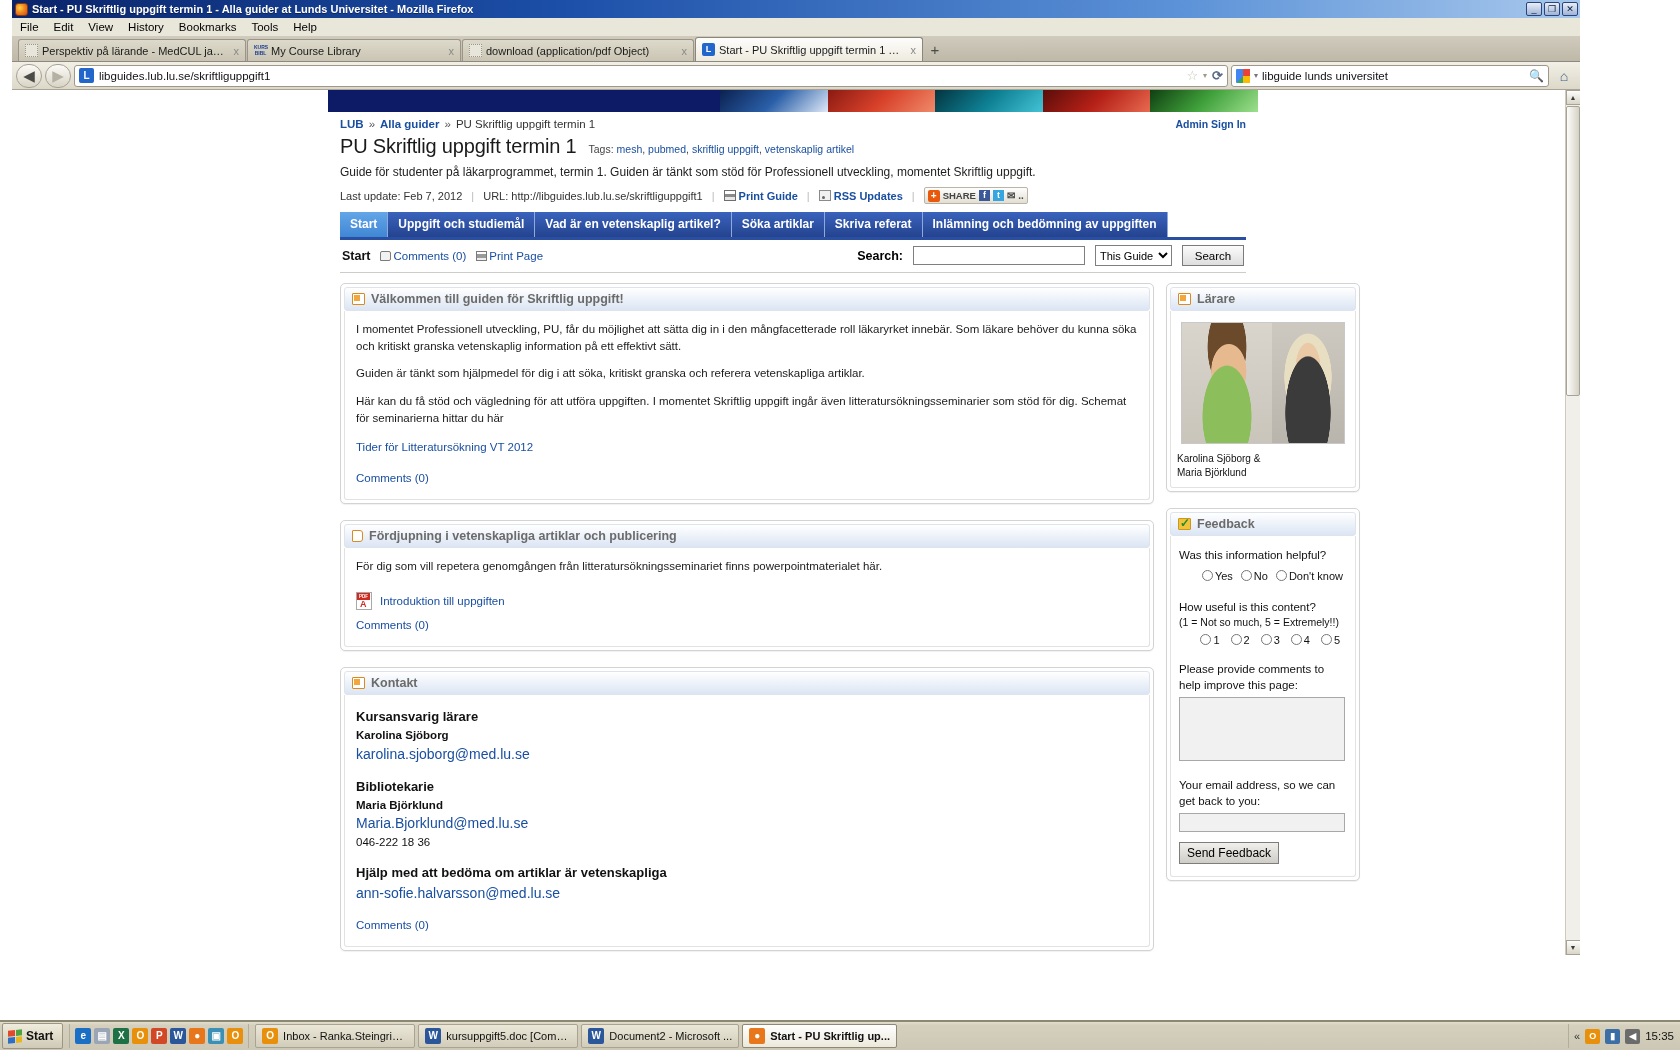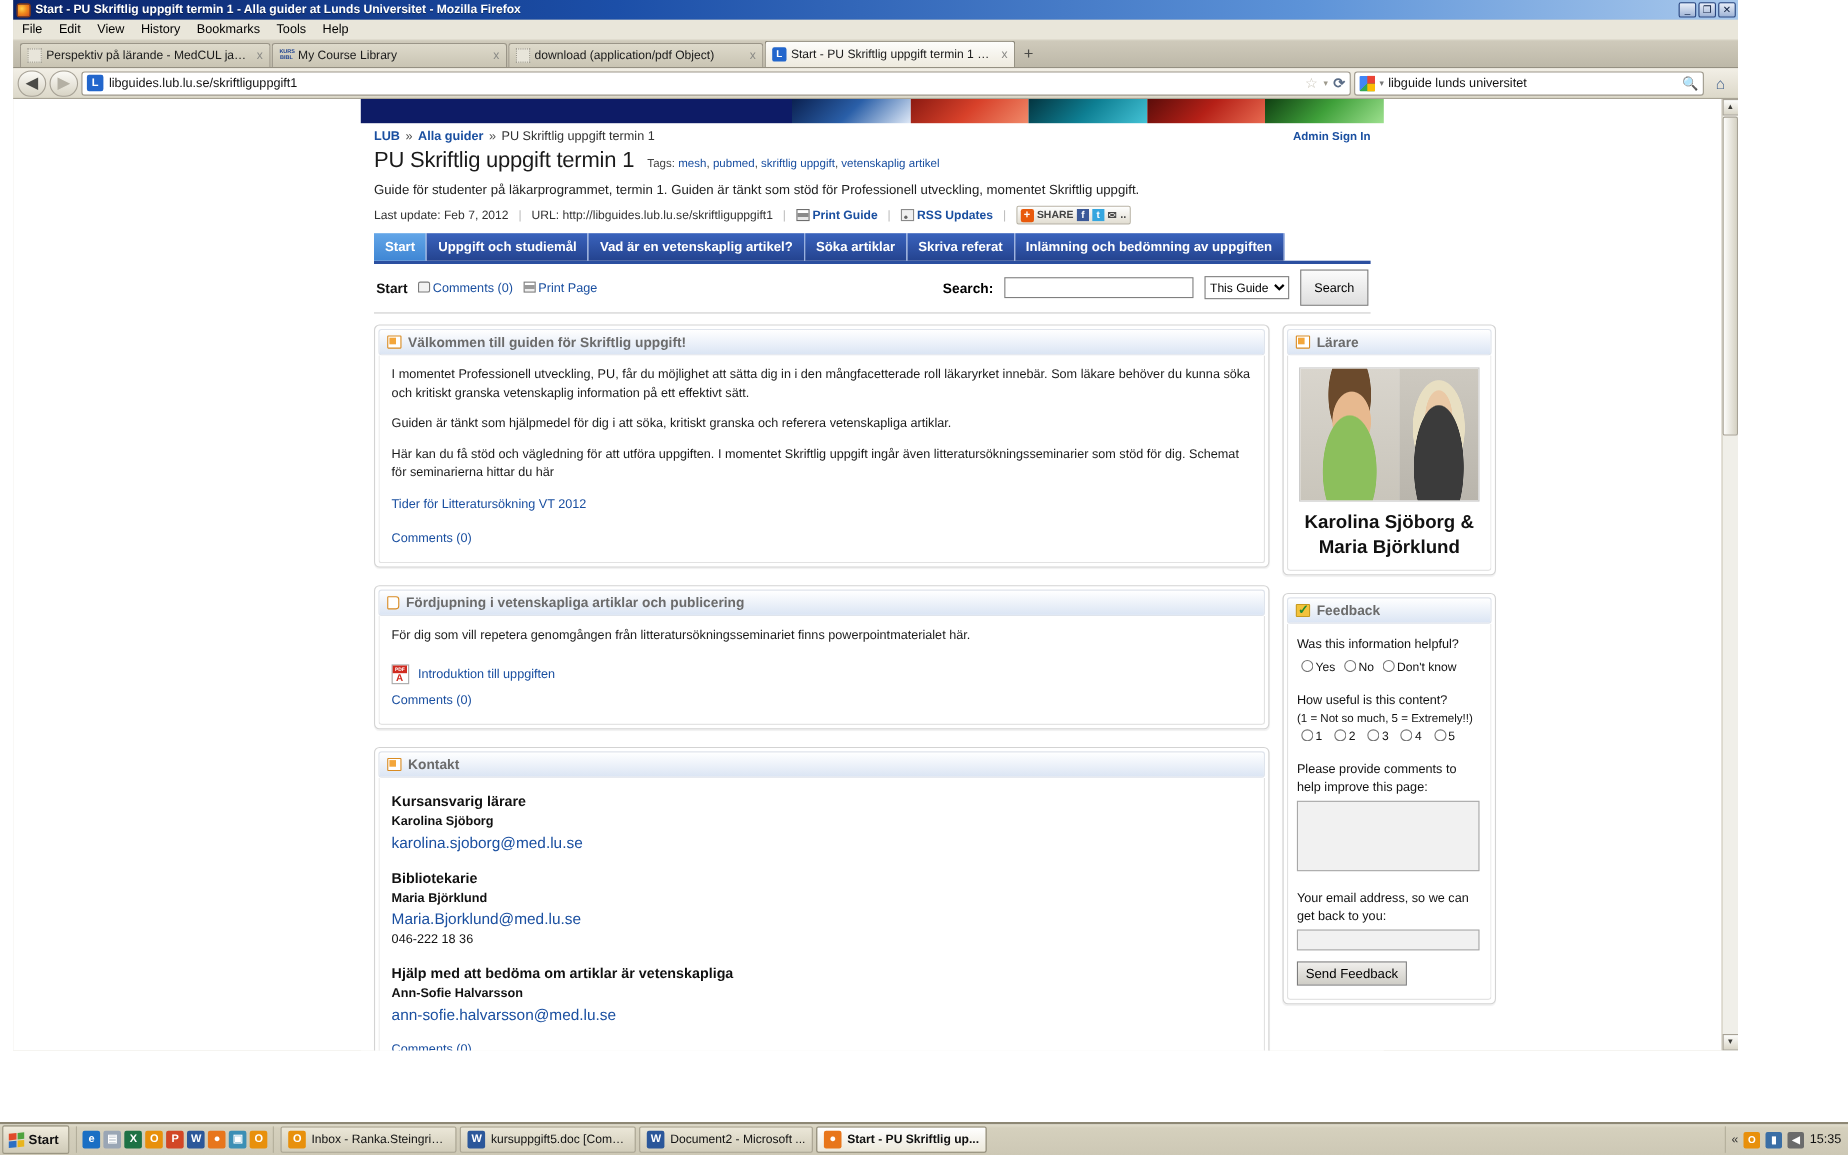--- a/index.html
+++ b/index.html
@@ -310,21 +310,21 @@
     border: 1px solid #7f7f7f; background: #fff;
     font-size: 11px; padding: 0 3px;
     font-family: "Liberation Sans", sans-serif;
   }
   .subnav select.scope {
     height: 21px; width: 77px; font-size: 11px;
     border: 1px solid #7f7f7f; background: #fff;
     font-family: "Liberation Sans", sans-serif;
   }
   .subnav button.searchbtn {
-    height: 33px; min-width: 62px; font-size: 11.5px;
+    height: 21px; min-width: 62px; font-size: 11.5px;
     border: 1px solid #7b7b7b;
     background: linear-gradient(to bottom,#fbfbfb,#dedede);
     font-family: "Liberation Sans", sans-serif;
   }
   .ico-comment, .ico-printpage {
     display: inline-block; width: 11px; height: 10px; vertical-align: -1px;
     margin-right: 2px;
   }
   .ico-comment { border: 1px solid #7b7b7b; background: #f2f2f2; border-radius: 2px 2px 2px 0; }
   .ico-printpage { border: 1px solid #7b7b7b;
@@ -426,29 +426,29 @@
   }
   .photo .ph-right {
     flex: 1;
     background:
       radial-gradient(ellipse at 50% 75%, #3b3b3b 0 44%, rgba(59,59,59,0) 45%),
       radial-gradient(ellipse at 50% 38%, #eac9a6 0 24%, rgba(234,201,166,0) 25%),
       radial-gradient(ellipse at 50% 45%, #e8dfc2 0 46%, rgba(232,223,194,0) 47%),
       linear-gradient(to bottom, #cdc9c0, #b9b5ac);
   }
   .teacher-names {
-    text-align: center; font-size: 17px; font-weight: bold;
+    font-size: 10px; font-weight: normal;
     color: #111; line-height: 1.35; padding-bottom: 4px;
   }
 
   
   .fb-intro { font-size: 11.5px; color: #111; line-height: 1.35; margin-bottom: 14px; }
   .fb-q { font-size: 11.5px; color: #111; margin-bottom: 5px; }
   .fb-sub { font-size: 10.5px; color: #111; }
-  .radios { display: flex; align-items: center; gap: 4px; margin: 2px 0 14px 4px; flex-wrap: nowrap; }
+  .radios { display: flex; align-items: center; gap: 4px; margin: 2px 0 14px 4px; flex-wrap: nowrap; justify-content: flex-end; }
   .radios label { font-size: 11px; color: #111; margin-right: 4px; white-space: nowrap; }
   .radios input { width: 11px; height: 11px; margin: 0 2px 0 0; vertical-align: -1px; }
   .radios.nums label { margin-right: 7px; }
   .fb-textarea {
     width: 166px; height: 64px;
     border: 1px solid #a8a8a8; background: #f1f1f1;
     resize: none;
     font-family: "Liberation Sans", sans-serif; font-size: 11px;
   }
   .fb-input {
@@ -737,21 +737,20 @@
                   <a href="#" class="contact-mail">karolina.sjoborg@med.lu.se</a>
                 </div>
                 <div class="contact-block">
                   <div class="contact-role">Bibliotekarie</div>
                   <div class="contact-name">Maria Björklund</div>
                   <a href="#" class="contact-mail">Maria.Bjorklund@med.lu.se</a>
                   <div class="contact-phone">046-222 18 36</div>
                 </div>
                 <div class="contact-block">
                   <div class="contact-role">Hjälp med att bedöma om artiklar är vetenskapliga</div>
-                  <div class="contact-name">Ann-Sofie Halvarsson</div>
                   <a href="#" class="contact-mail">ann-sofie.halvarsson@med.lu.se</a>
                 </div>
                 <a href="#" class="comments-link">Comments (0)</a>
               </div>
             </div>
 
           </div>
 
           <div class="colside">
 

